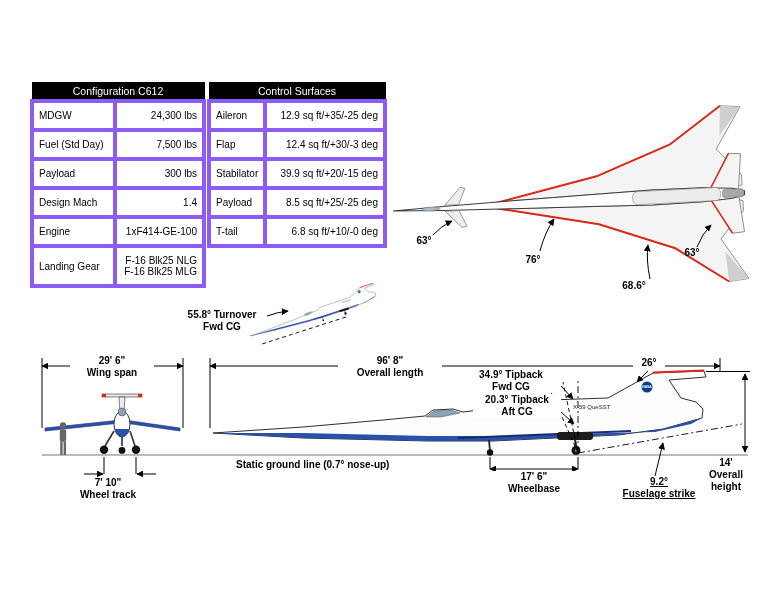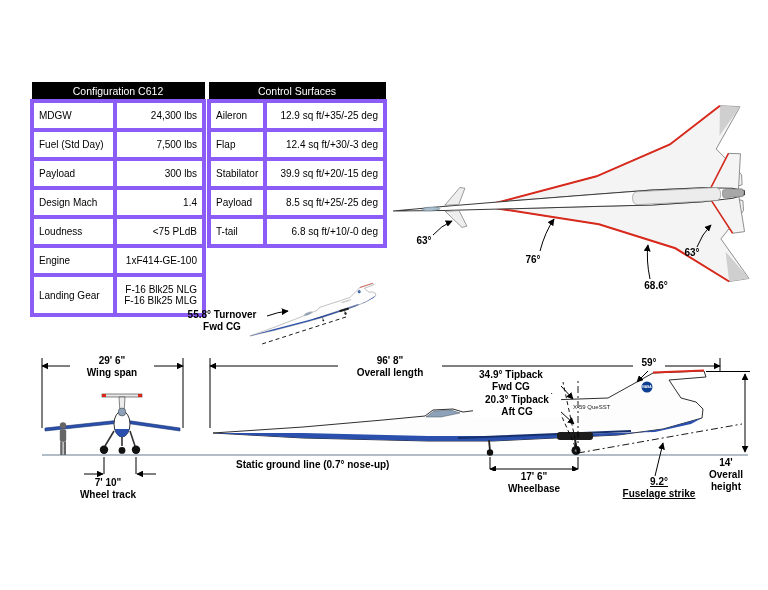--- a/index.html
+++ b/index.html
@@ -155,24 +155,20 @@
         </tr>
       <tr>
           <td>Payload</td>
           <td class="val">300 lbs</td>
         </tr>
       <tr>
           <td>Design Mach</td>
           <td class="val">1.4</td>
         </tr>
       <tr>
-          <td>Loudness</td>
-          <td class="val">&lt;75 PLdB</td>
-        </tr>
-      <tr>
           <td>Engine</td>
           <td class="val">1xF414-GE-100</td>
         </tr>
       <tr>
           <td>Landing Gear</td>
           <td class="val">F-16 Blk25 NLG
 F-16 Blk25 MLG</td>
         </tr>
     </tbody>
   </table>
@@ -206,38 +202,38 @@
         </tr>
       <tr>
           <td>T-tail</td>
           <td class="val">6.8 sq ft/+10/-0 deg</td>
         </tr>
     </tbody>
   </table>
 
   <div class="lbl" style="left:407px;top:235px;width:34px;">63°</div>
   <div class="lbl" style="left:516px;top:254px;width:34px;">76°</div>
-  <div class="lbl" style="left:631px;top:280px;width:50px;">68.6°</div>
+  <div class="lbl" style="left:609px;top:280px;width:50px;">68.6°</div>
   <div class="lbl" style="left:675px;top:247px;width:34px;">63°</div>
 
   <div class="lbl" style="left:178px;top:309px;width:88px;">55.8° Turnover
 Fwd CG</div>
 
   <div class="lbl bg" style="left:70px;top:355px;width:84px;">29' 6"
 Wing span</div>
   <div class="lbl bg" style="left:66px;top:477px;width:84px;">7' 10"
 Wheel track</div>
 
   <div class="lbl bg" style="left:338px;top:355px;width:104px;">96' 8"
 Overall length</div>
   <div class="lbl bg" style="left:461px;top:369px;width:100px;">34.9° Tipback
 Fwd CG</div>
   <div class="lbl bg" style="left:473px;top:394px;width:88px;">20.3° Tipback
 Aft CG</div>
-  <div class="lbl bg" style="left:633px;top:357px;width:32px;">59°</div>
+  <div class="lbl bg" style="left:633px;top:357px;width:32px;">26°</div>
   <div class="lbl left" style="left:204px;top:459px;width:190px;padding-left:32px;">Static ground line (0.7° nose-up)</div>
   <div class="lbl bg" style="left:493px;top:471px;width:82px;">17' 6"
 Wheelbase</div>
   <div class="lbl bg" style="left:612px;top:476px;width:94px;text-decoration:underline;">9.2°
 Fuselage strike</div>
   <div class="lbl bg" style="left:700px;top:457px;width:52px;">14'
 Overall
 height</div>
 
 </div>

